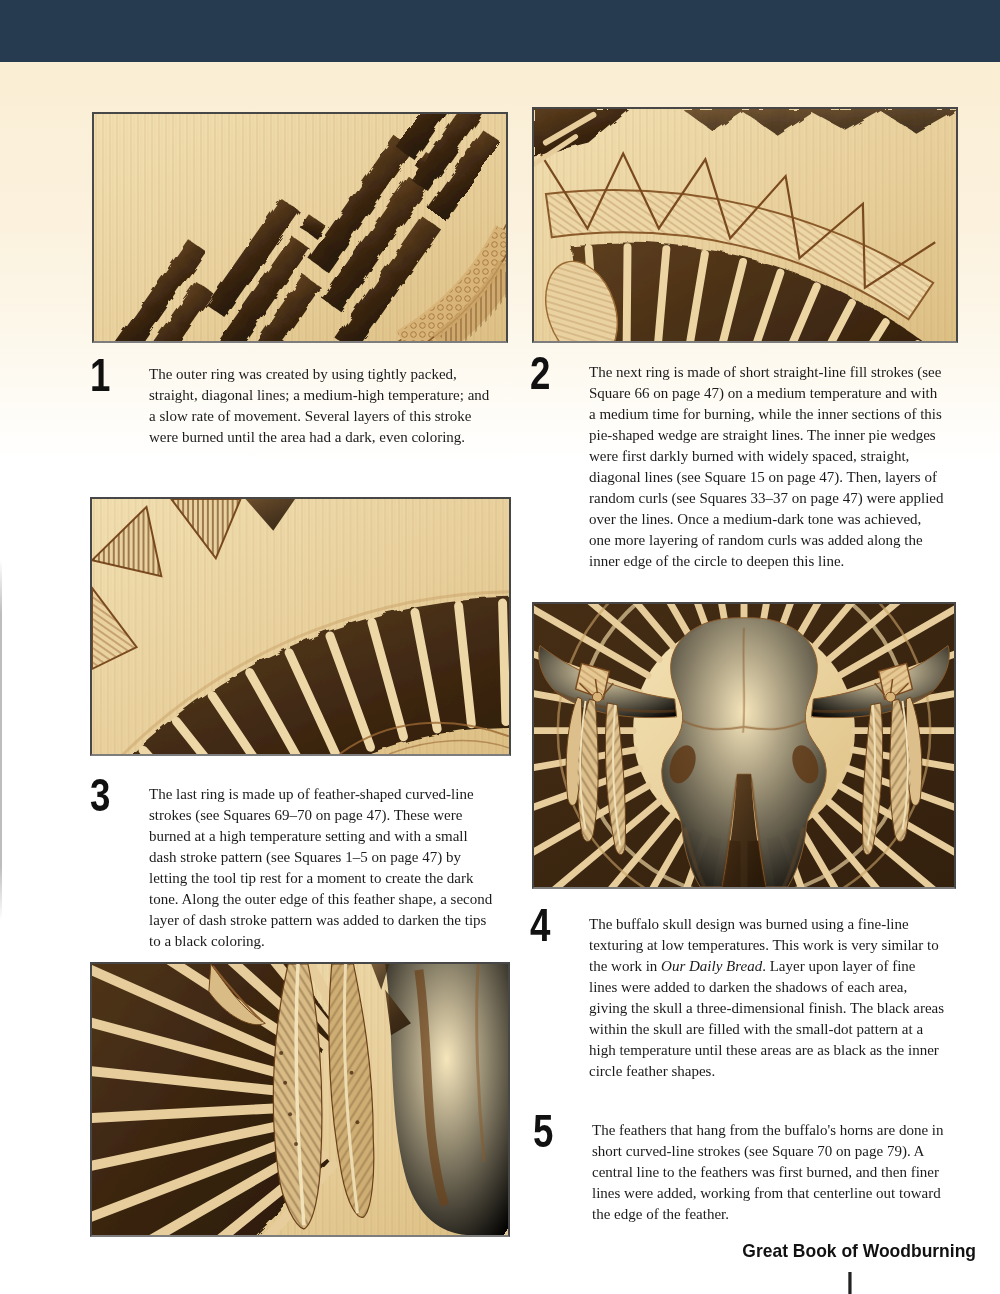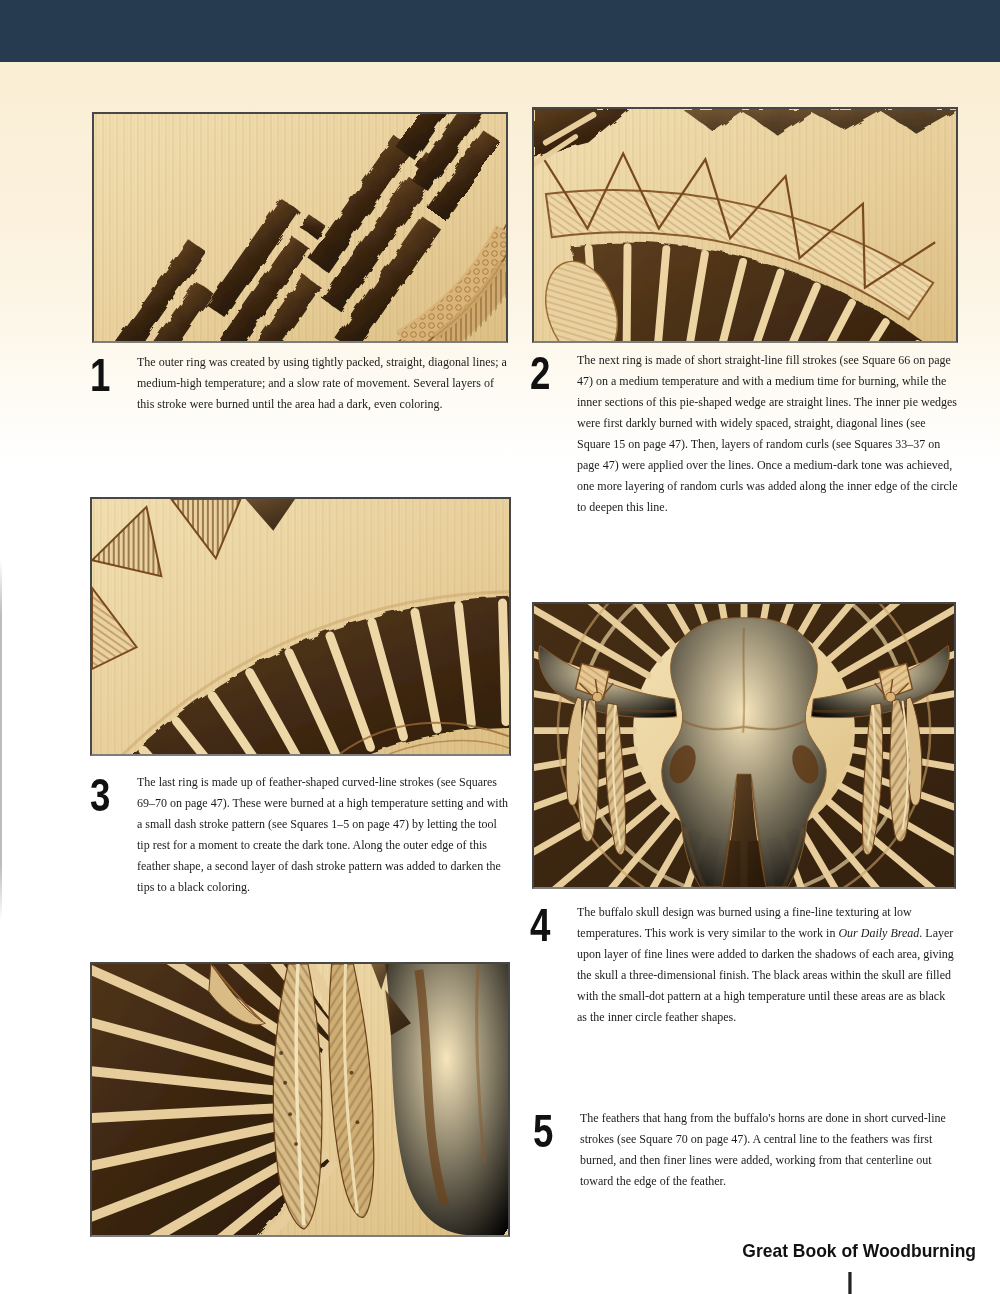--- a/index.html
+++ b/index.html
@@ -17,21 +17,21 @@
   #fig4{left:532px;top:602px;width:424px;height:287px;}
   #fig5{left:90px;top:962px;width:420px;height:275px;}
   .step{position:absolute;display:grid;grid-template-columns:47px 1fr;color:#1b1b1b;}
   #step1{left:90px;top:352px;width:420px;}
   #step2{left:530px;top:350px;width:428px;}
   #step3{left:90px;top:772px;width:420px;}
   #step4{left:530px;top:902px;width:428px;}
   #step5{left:533px;top:1108px;width:425px;}
   .step-num{font-family:"Liberation Sans",sans-serif;font-weight:bold;font-size:47px;line-height:46px;
     display:inline-block;transform:scaleX(.78);transform-origin:left top;color:#111;}
-  .step-text{font-size:12px;line-height:21px;text-align:left;margin:0;}
+  .step-text{font-size:15px;line-height:21px;text-align:left;margin:12px;}
   .footer{position:absolute;top:1240px;right:24px;display:flex;align-items:center;color:#111;flex-direction:column;}
   .footer-title{font-family:"Liberation Sans",sans-serif;font-weight:bold;font-size:19px;
     display:inline-block;transform:scaleX(.92);transform-origin:right center;}
   .footer-sep{font-family:"Liberation Sans",sans-serif;font-weight:normal;font-size:40px;line-height:40px;
     margin:0 8px 0 10px;color:#222;display:inline-block;transform:translateY(6px);}
   .footer-num{font-family:"Liberation Sans",sans-serif;font-weight:bold;font-size:23px;}
 </style>
 </head>
 <body>
 
@@ -356,20 +356,20 @@
   <p class="step-text">The last ring is made up of feather-shaped curved-line strokes (see Squares 69–70 on page 47). These were burned at a high temperature setting and with a small dash stroke pattern (see Squares 1–5 on page 47) by letting the tool tip rest for a moment to create the dark tone. Along the outer edge of this feather shape, a second layer of dash stroke pattern was added to darken the tips to a black coloring.</p>
 </div>
 
 <div class="step" id="step4">
   <span class="step-num">4</span>
   <p class="step-text"><span>The buffalo skull design was burned using a fine-line texturing at low temperatures. This work is very similar to the work in </span><i>Our Daily Bread</i><span>. Layer upon layer of fine lines were added to darken the shadows of each area, giving the skull a three-dimensional finish. The black areas within the skull are filled with the small-dot pattern at a high temperature until these areas are as black as the inner circle feather shapes.</span></p>
 </div>
 
 <div class="step" id="step5">
   <span class="step-num">5</span>
-  <p class="step-text">The feathers that hang from the buffalo's horns are done in short curved-line strokes (see Square 70 on page 47). A central line to the feathers was first burned, and then finer lines were added, working from that centerline out toward the edge of the feather.</p>
+  <p class="step-text">The feathers that hang from the buffalo's horns are done in short curved-line strokes (see Square 70 on page 79). A central line to the feathers was first burned, and then finer lines were added, working from that centerline out toward the edge of the feather.</p>
 </div>
 
 <div class="footer">
   <span class="footer-title">Great Book of Woodburning</span>
   <span class="footer-sep">|</span>
   <span class="footer-num">69</span>
 </div>
 
 </body></html>

